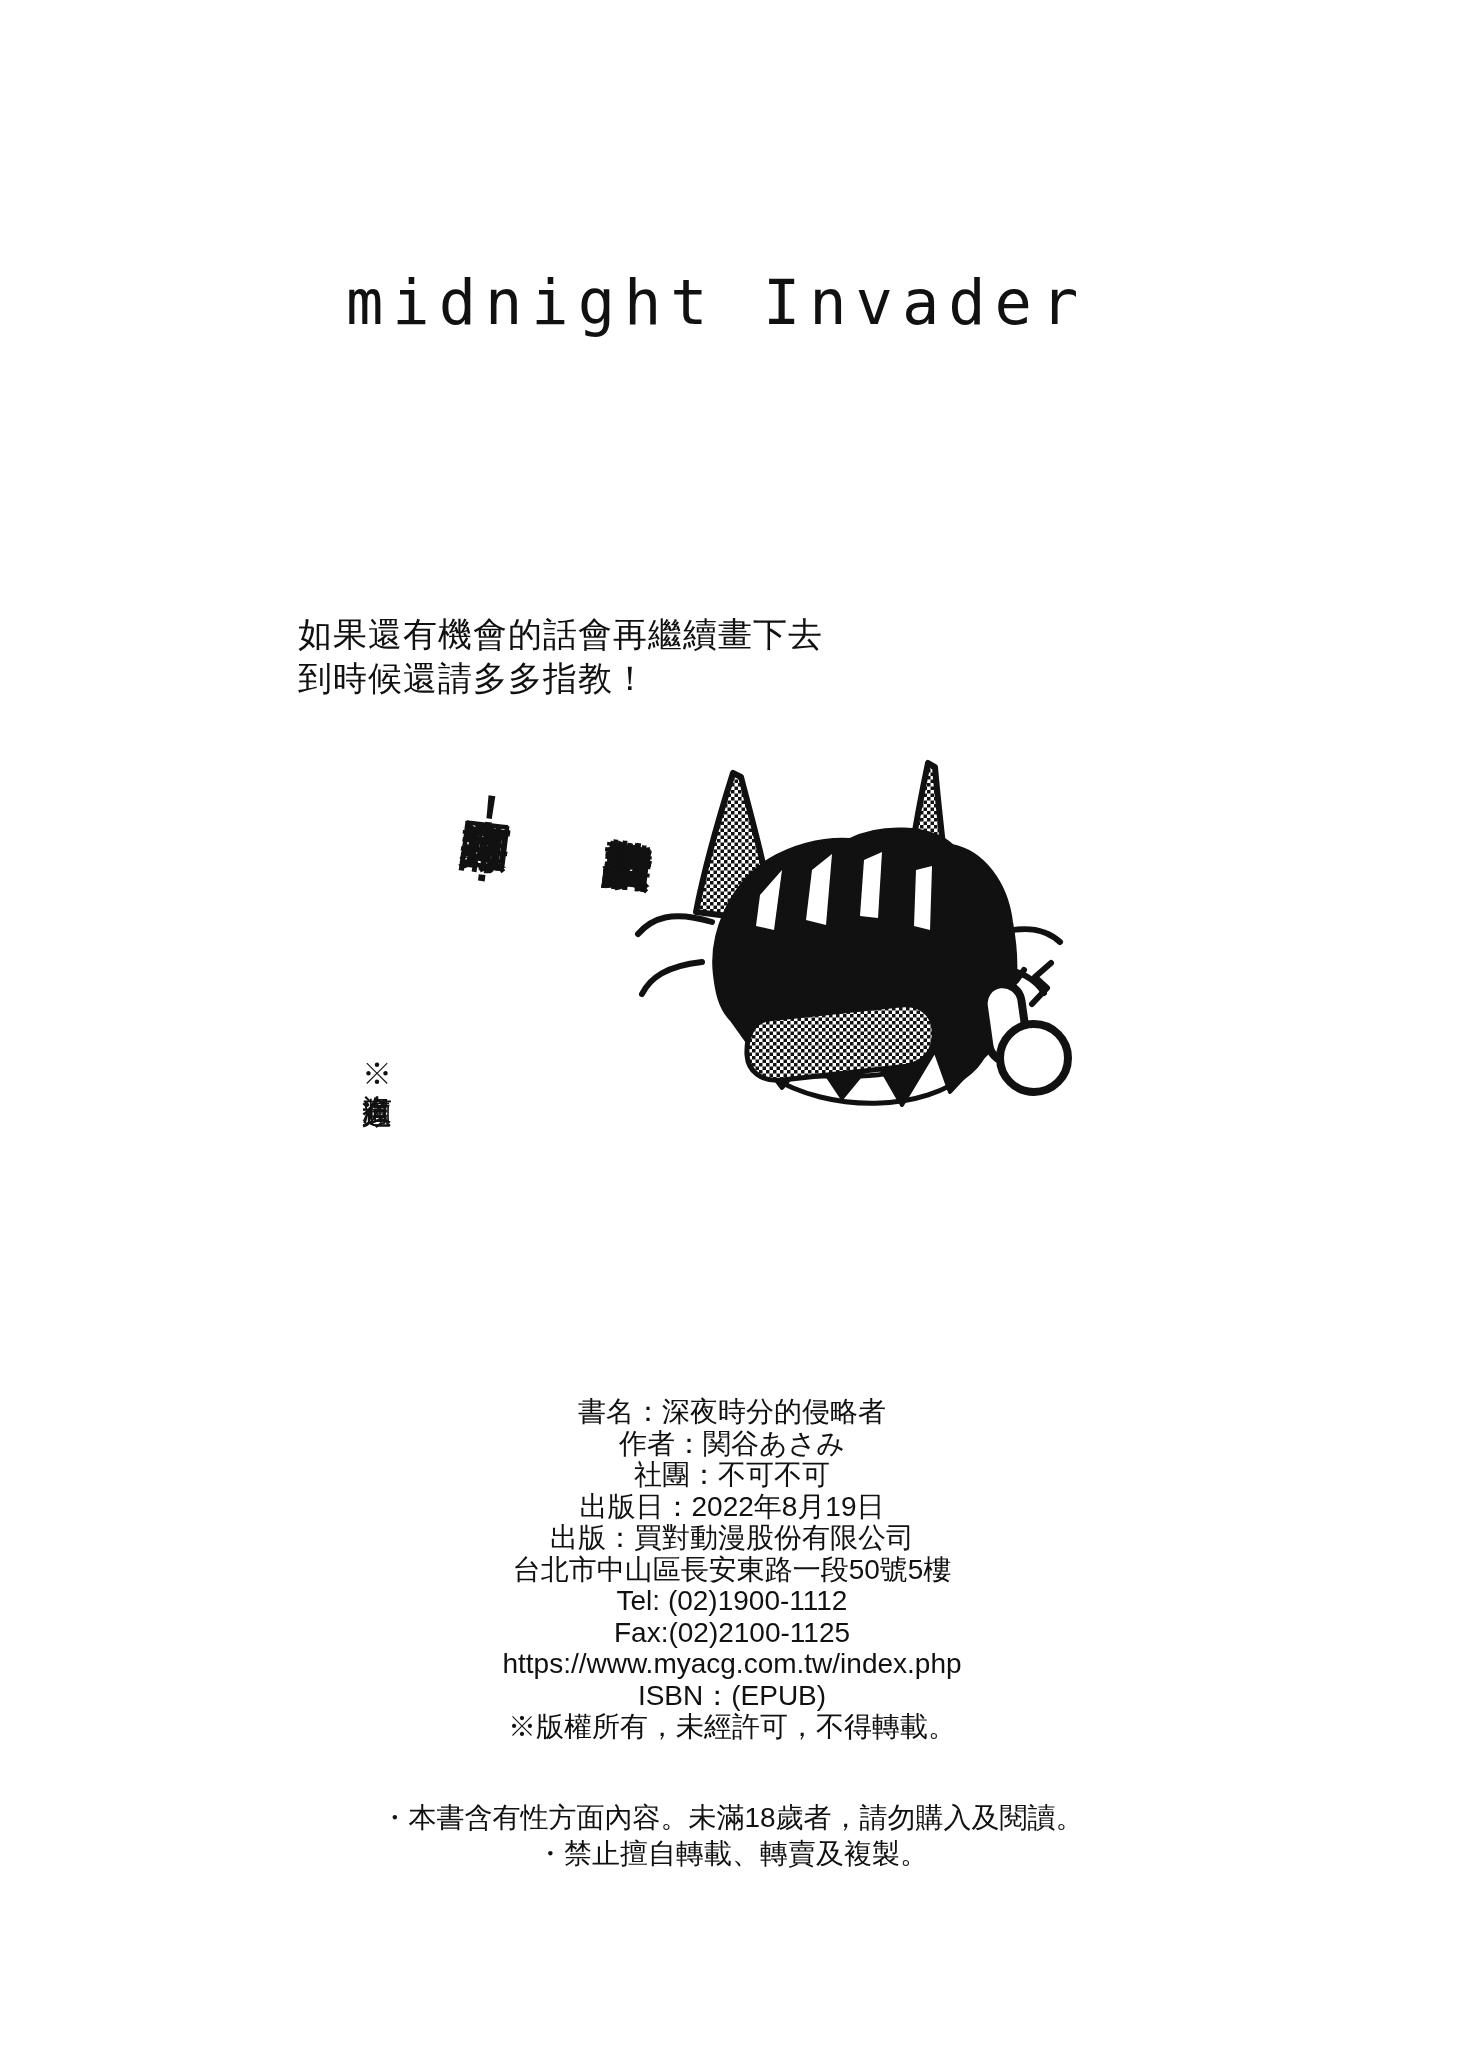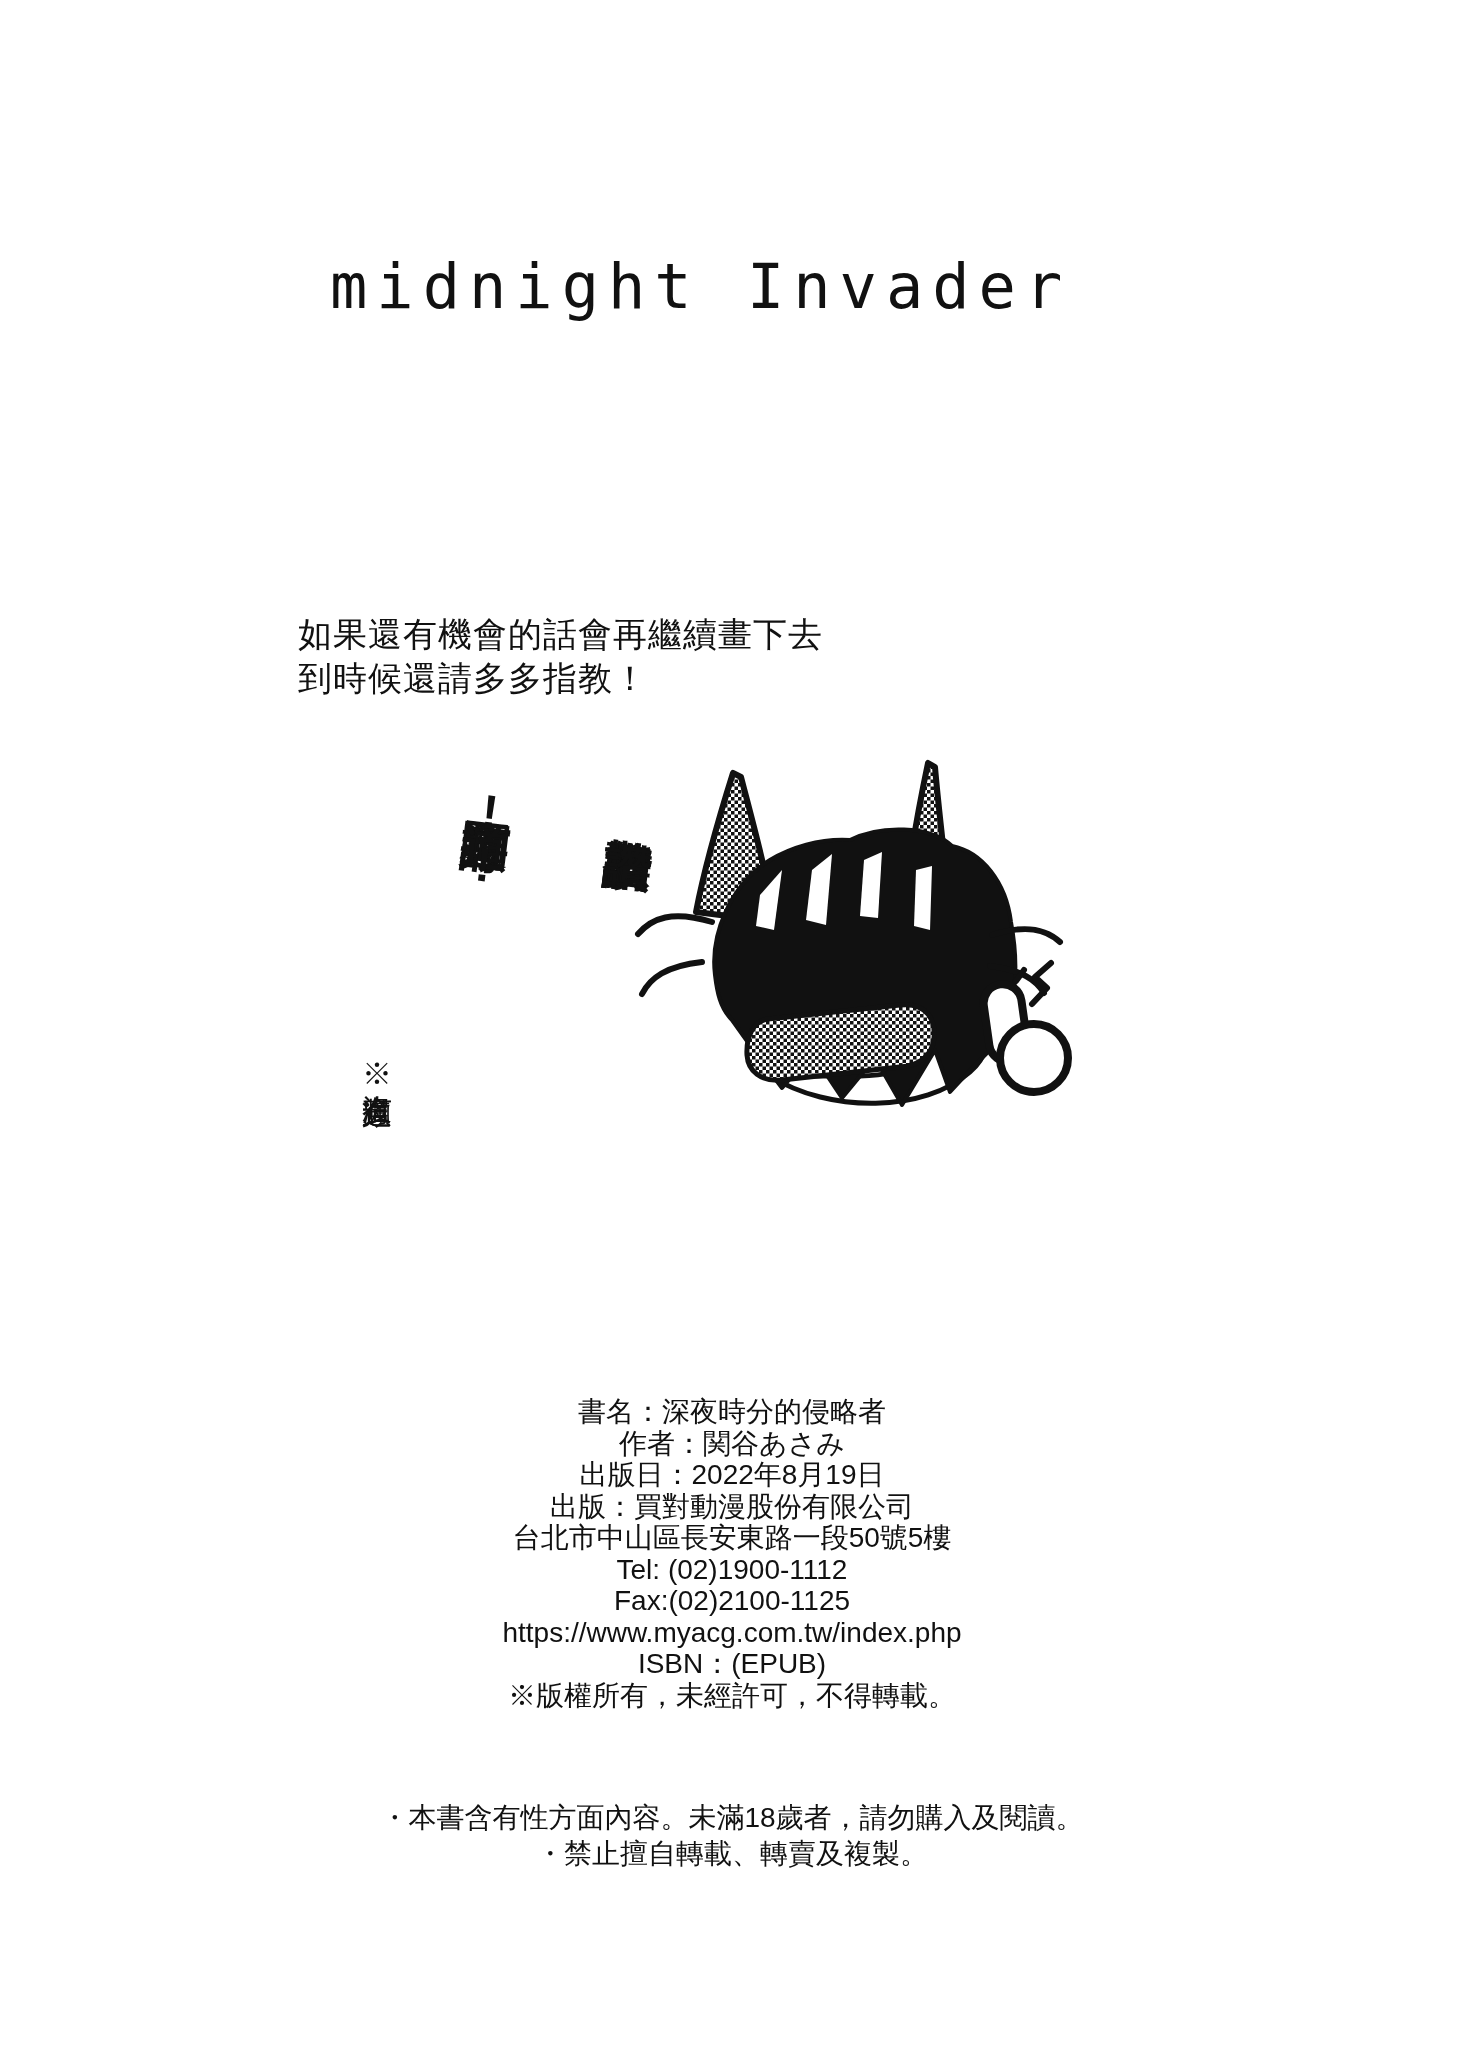--- a/index.html
+++ b/index.html
@@ -7,21 +7,21 @@
     position:relative;
     width:1464px;height:2048px;
     background:#ffffff;
     color:#000;
     font-family:"Liberation Sans",sans-serif;
     overflow:hidden;
     margin:0 auto;
   }
   .title{
     position:absolute;left:330px;top:250px;
-    margin:0;
+    margin:16px;
     font-family:"DejaVu Sans Mono",monospace;
     font-weight:100;
     font-size:62px;
     letter-spacing:9px;
     white-space:nowrap;
     color:#111;
   }
   .para{
     position:absolute;
     white-space:pre-line;
@@ -129,20 +129,21 @@
   </svg>
 
   <div class="cta">喜歡的話請按讚
 再訂閱頻道!!</div>
 
   <div class="sidenote">※沒有這頻道</div>
 
   <div class="colophon">
     <div>書名：深夜時分的侵略者</div>
     <div>作者：関谷あさみ</div>
+    <div>社團：不可不可</div>
     <div>出版日：2022年8月19日</div>
     <div>出版：買對動漫股份有限公司</div>
     <div>台北市中山區長安東路一段50號5樓</div>
     <div>Tel: (02)1900-1112</div>
     <div>Fax:(02)2100-1125</div>
     <div>https://www.myacg.com.tw/index.php</div>
     <div>ISBN：(EPUB)</div>
     <div>※版權所有，未經許可，不得轉載。</div>
   </div>
 

